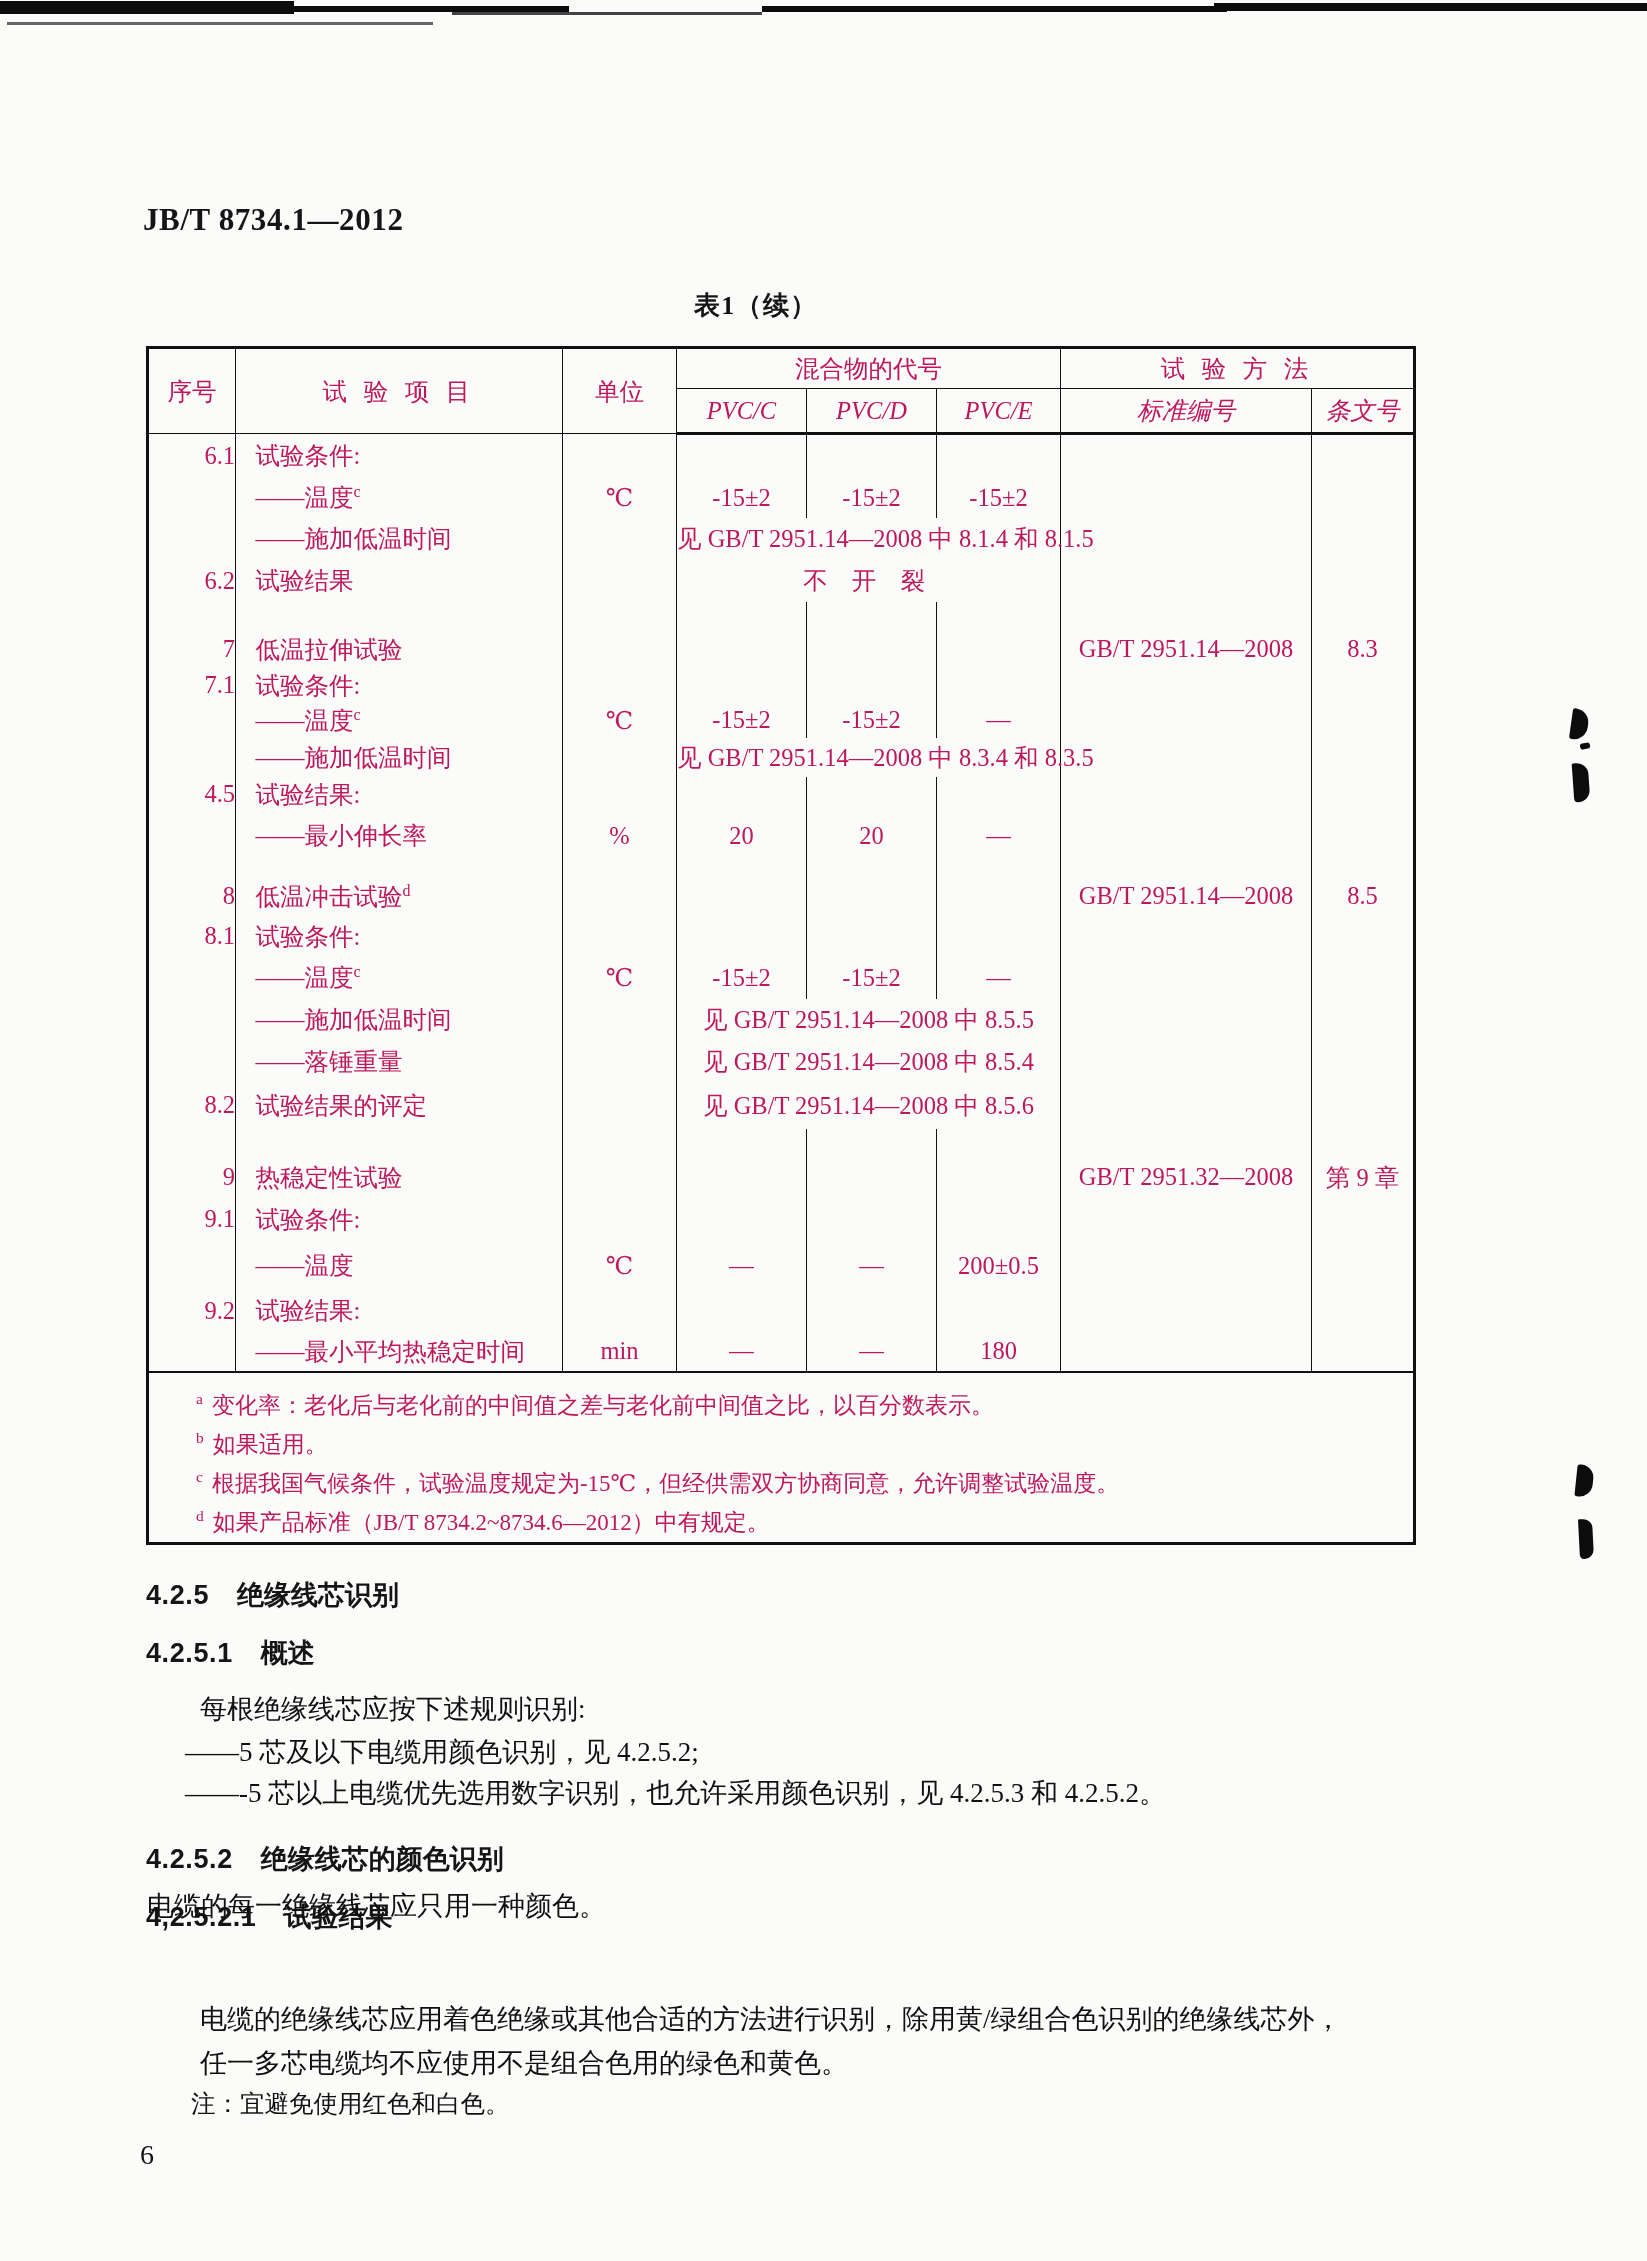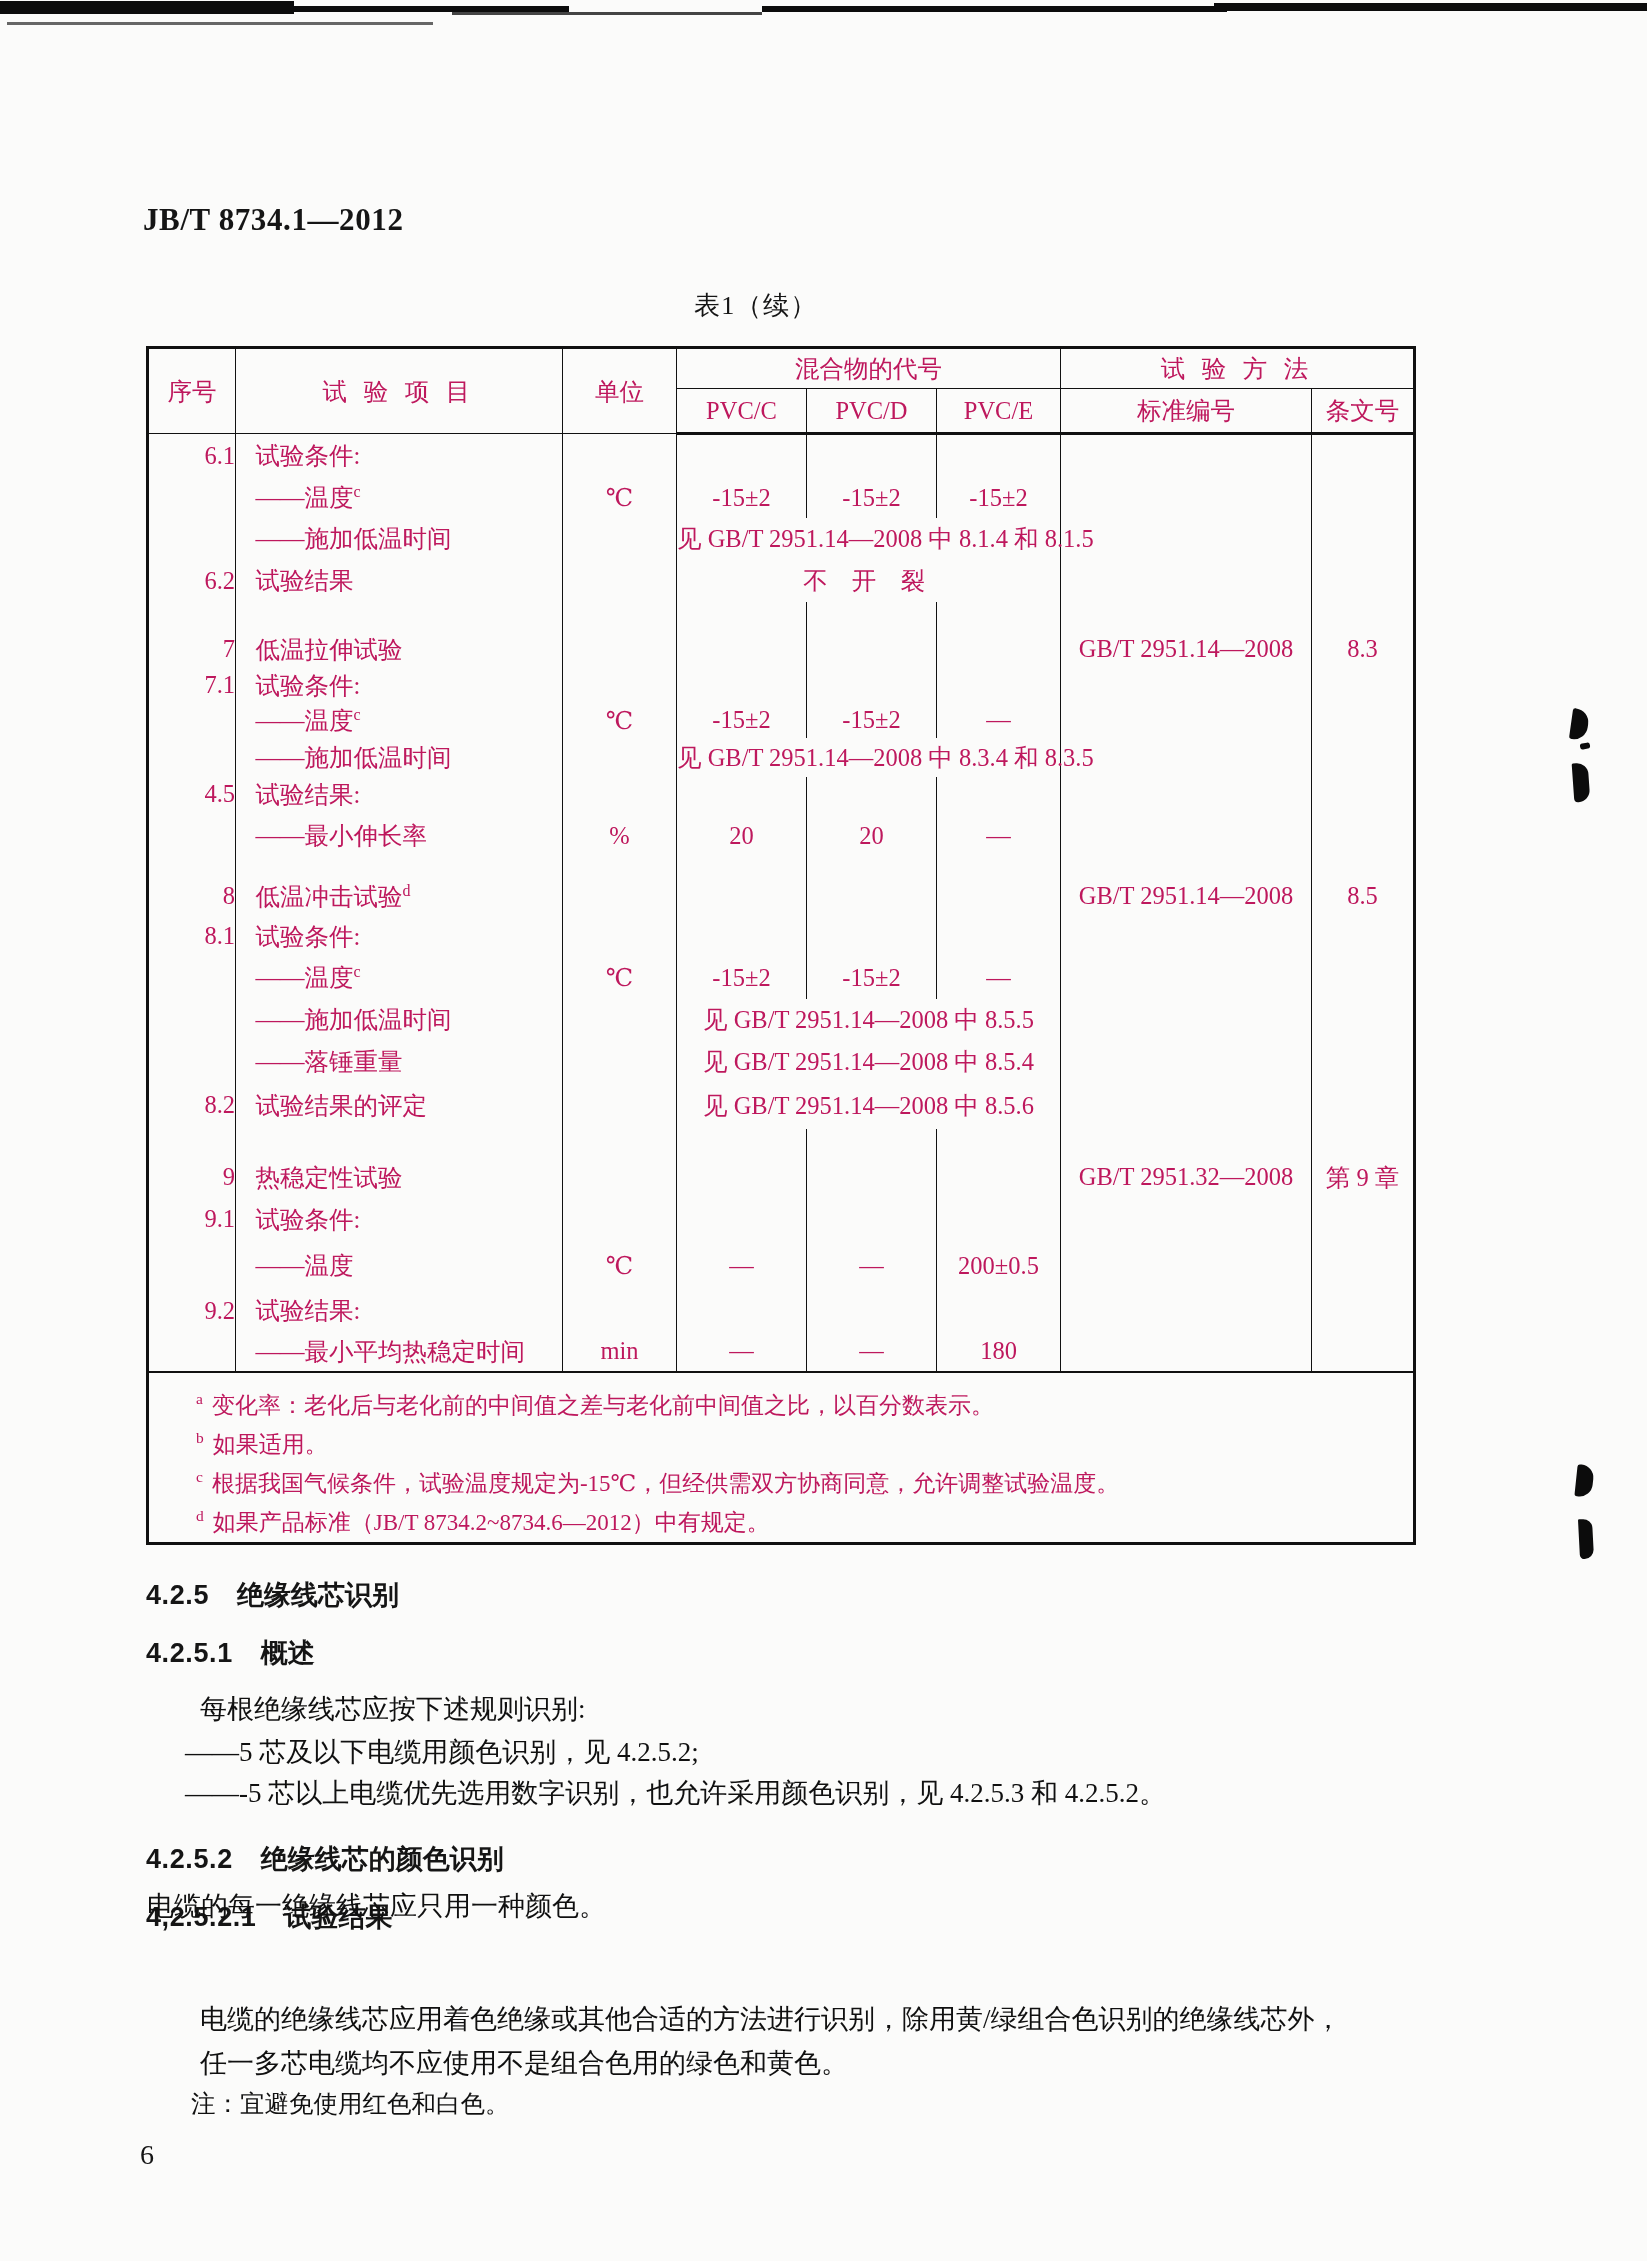--- a/index.html
+++ b/index.html
@@ -6,34 +6,34 @@
   body{
     width:1647px;height:2261px;position:relative;
     background:#fbfbfa;color:#151515;
     font-family:"Liberation Serif","DejaVu Serif",serif;
     overflow:hidden;
   }
   
   .artifact{position:absolute;background:#0c0c0c;}
   
   .doc-code{position:absolute;left:143px;top:202px;font-size:31px;font-weight:bold;letter-spacing:0.6px;}
-  .table-title{position:absolute;left:694px;top:288px;font-size:26px;font-weight:normal;letter-spacing:1.3px;}
+  .table-title{position:absolute;left:694px;top:288px;font-size:26px;font-weight:bold;letter-spacing:1.3px;}
   
   table.t{
     position:absolute;left:146px;top:346px;width:1267px;
     border-collapse:collapse;table-layout:fixed;
     font-size:24.5px;color:#be185d;
   }
   table.t{border:3.9px solid #111;}
   .t th{
     border:1.9px solid #111;font-weight:normal;font-size:24.5px;
     text-align:center;vertical-align:middle;padding:0;
   }
   .t .hdr1 th{height:39px;}
-  .t .hdr2 th{height:43px;border-bottom:3.2px solid #111;}
+  .t .hdr2 th{height:43px;border-bottom:3.2px solid #111;font-style:italic;}
   .t .gsp{letter-spacing:5.2px;}
   .t td{
     border-left:1.9px solid #111;border-right:1.9px solid #111;
     border-top:none;border-bottom:none;
     padding:0;vertical-align:middle;text-align:center;
     white-space:nowrap;overflow:visible;
   }
   .t td.c-seq{text-align:right;padding-left:9px;}
   .t td.c-item{text-align:left;padding-left:19.4px;}
   .t td.nb{border-right:none;}

